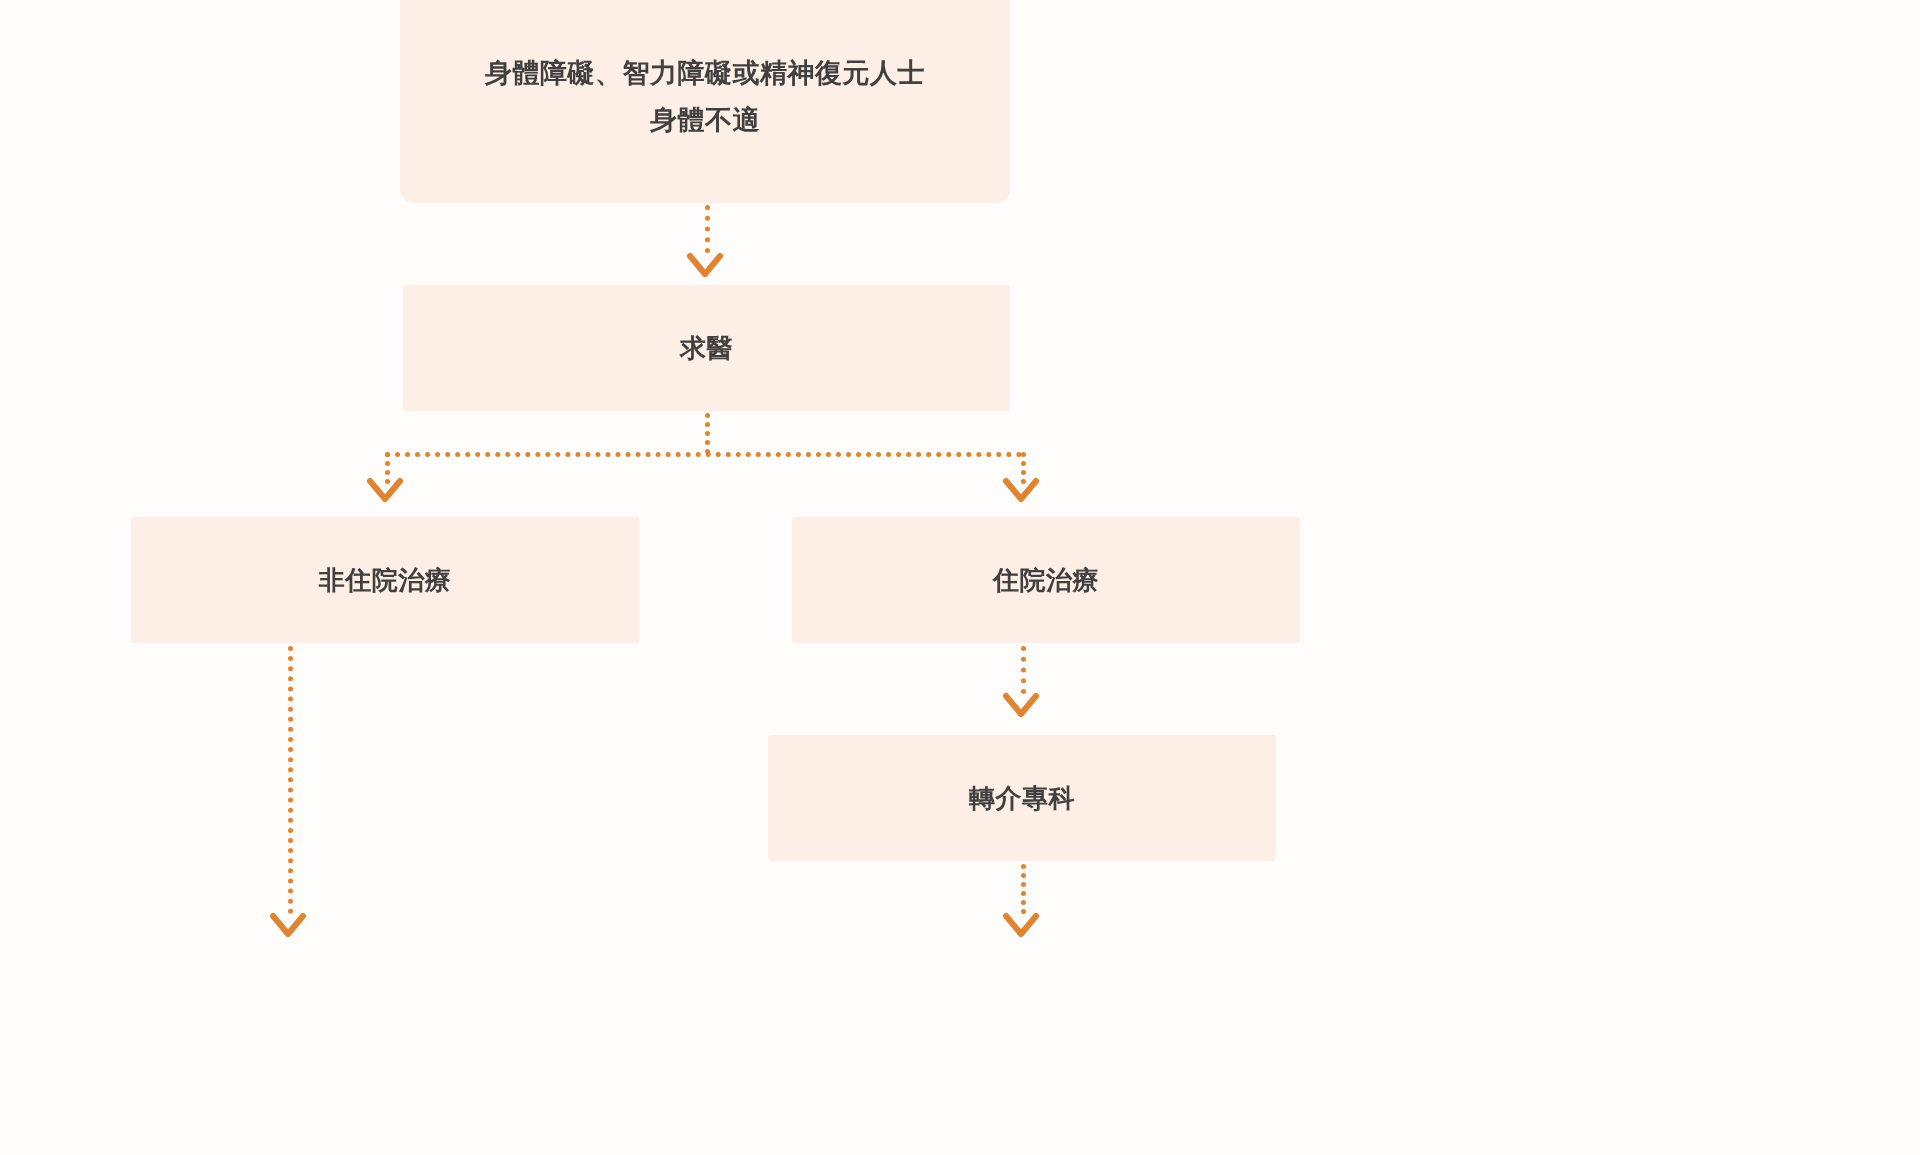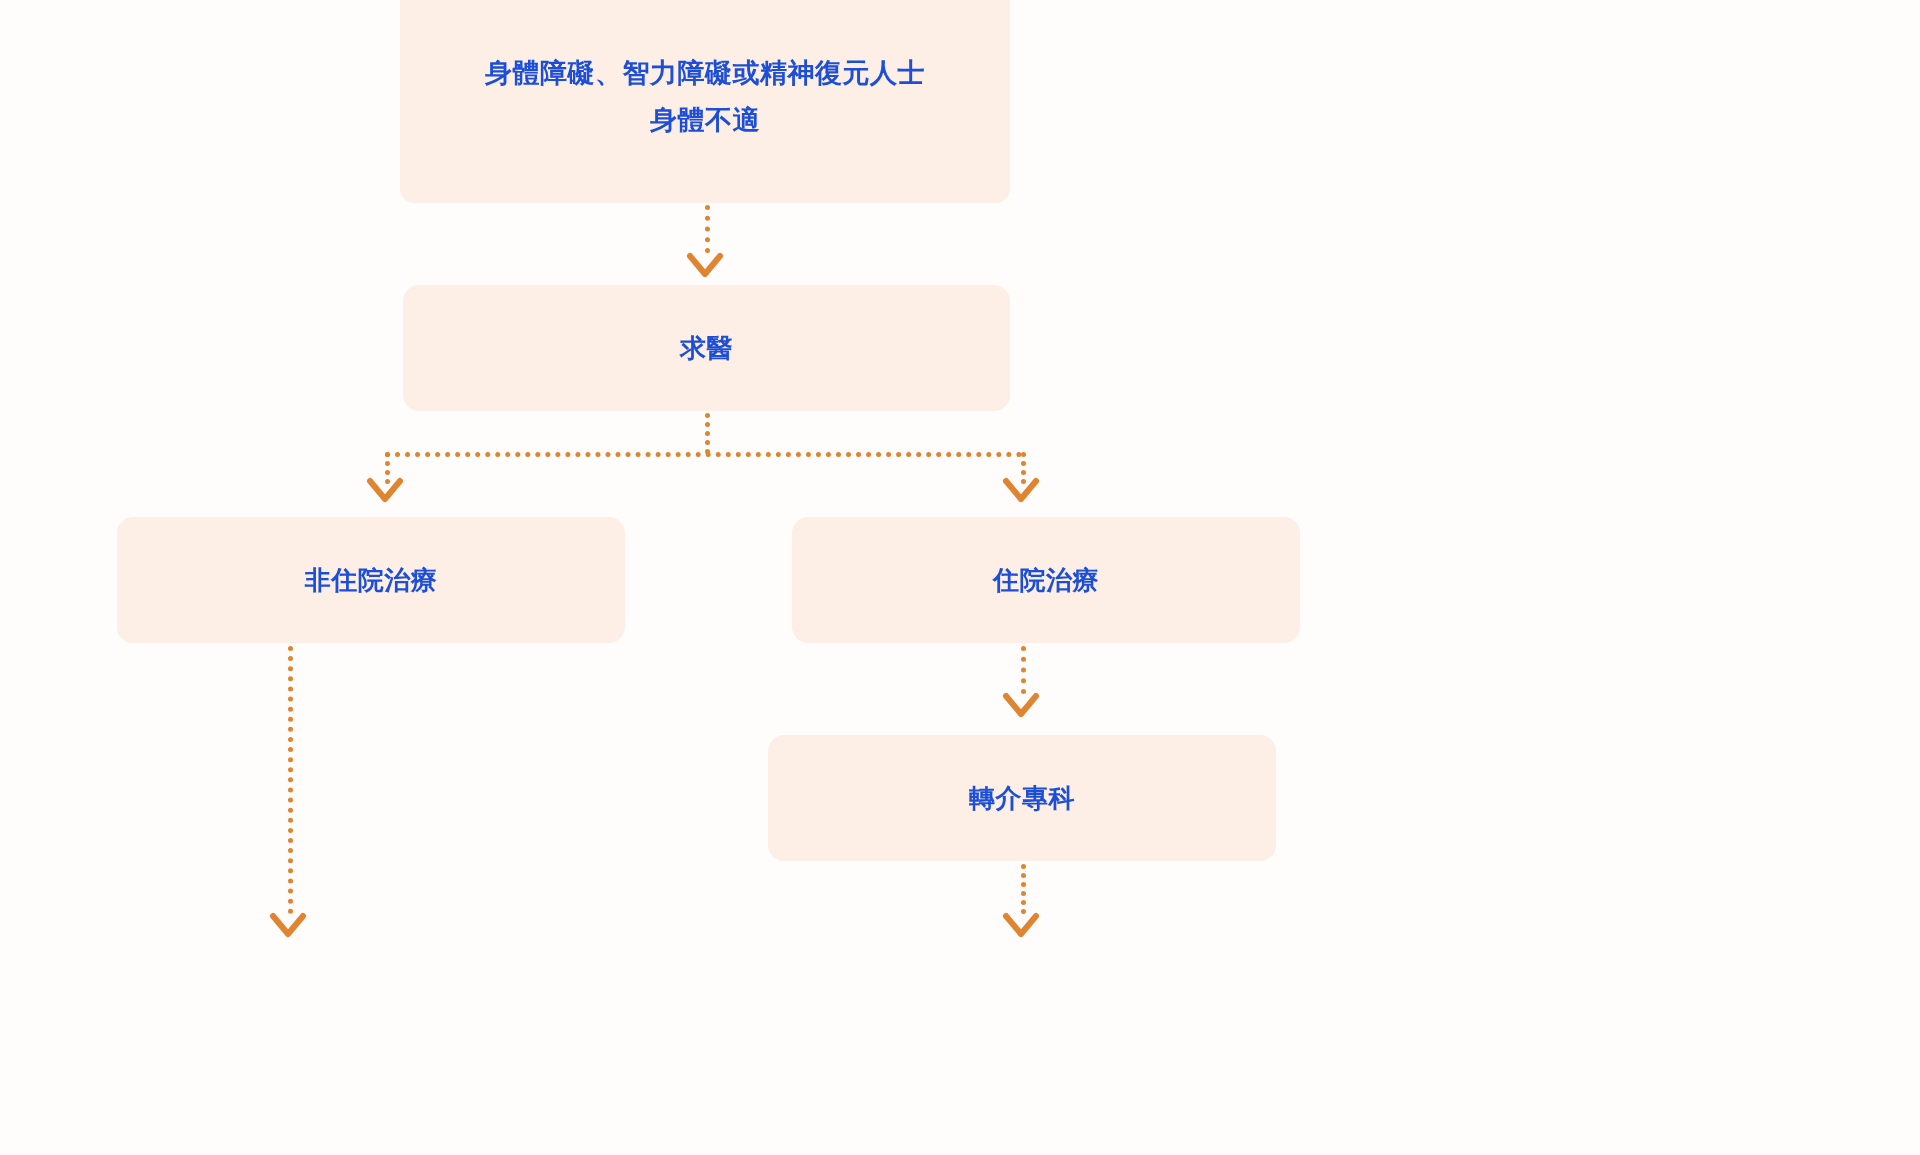--- a/index.html
+++ b/index.html
@@ -16,38 +16,38 @@
     width: 1920px;
     height: 1155px;
     background: #FFFDFC;
     overflow: hidden;
   }
   
   .node {
     position: absolute;
     box-sizing: border-box;
     background: #FDEFE5;
-    border-radius: 16px;
+    border-radius: 3px;
     display: flex;
     align-items: center;
     justify-content: center;
     text-align: center;
   }
   .node-label {
-    color: #1d4ed8;
+    color: #404040;
     font-weight: 700;
     font-size: 26px;
     line-height: 1.72;
     letter-spacing: 0.5px;
     white-space: pre-line;
   }
   #node-symptom { left: 400px; top: -10px;  width: 610px; height: 213px; border-radius: 0 0 14px 14px;}
   #node-symptom .node-label { font-size: 27px; }
   #node-seek    { left: 403px; top: 285px; width: 607px; height: 126px; }
-  #node-out     { left: 117px; top: 517px; width: 508px; height: 126px; }
+  #node-out     { left: 131px; top: 517px; width: 508px; height: 126px; }
   #node-in      { left: 768px; top: 517px; width: 508px; height: 126px; margin-left: 24px; }
   #node-refer   { left: 768px; top: 735px; width: 508px; height: 126px; justify-content: center; }
 
   
   .dotline-v {
     position: absolute;
     width: 0;
     border-left: 5px dotted #DF8431;
   }
   .dotline-h {

